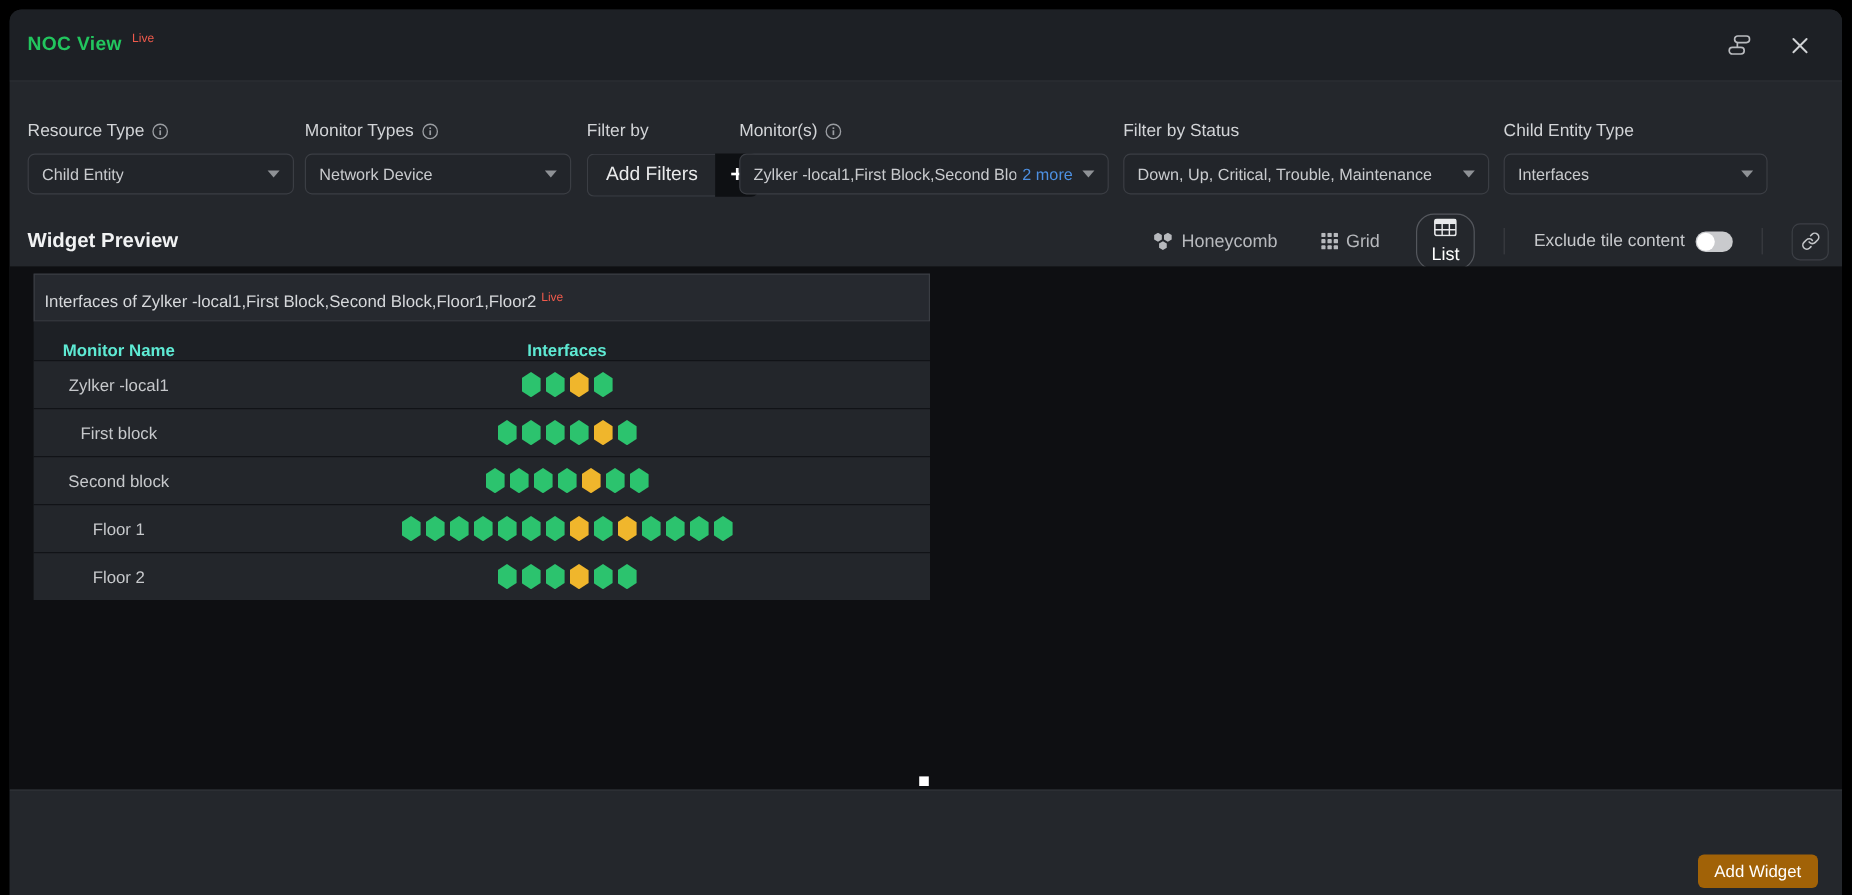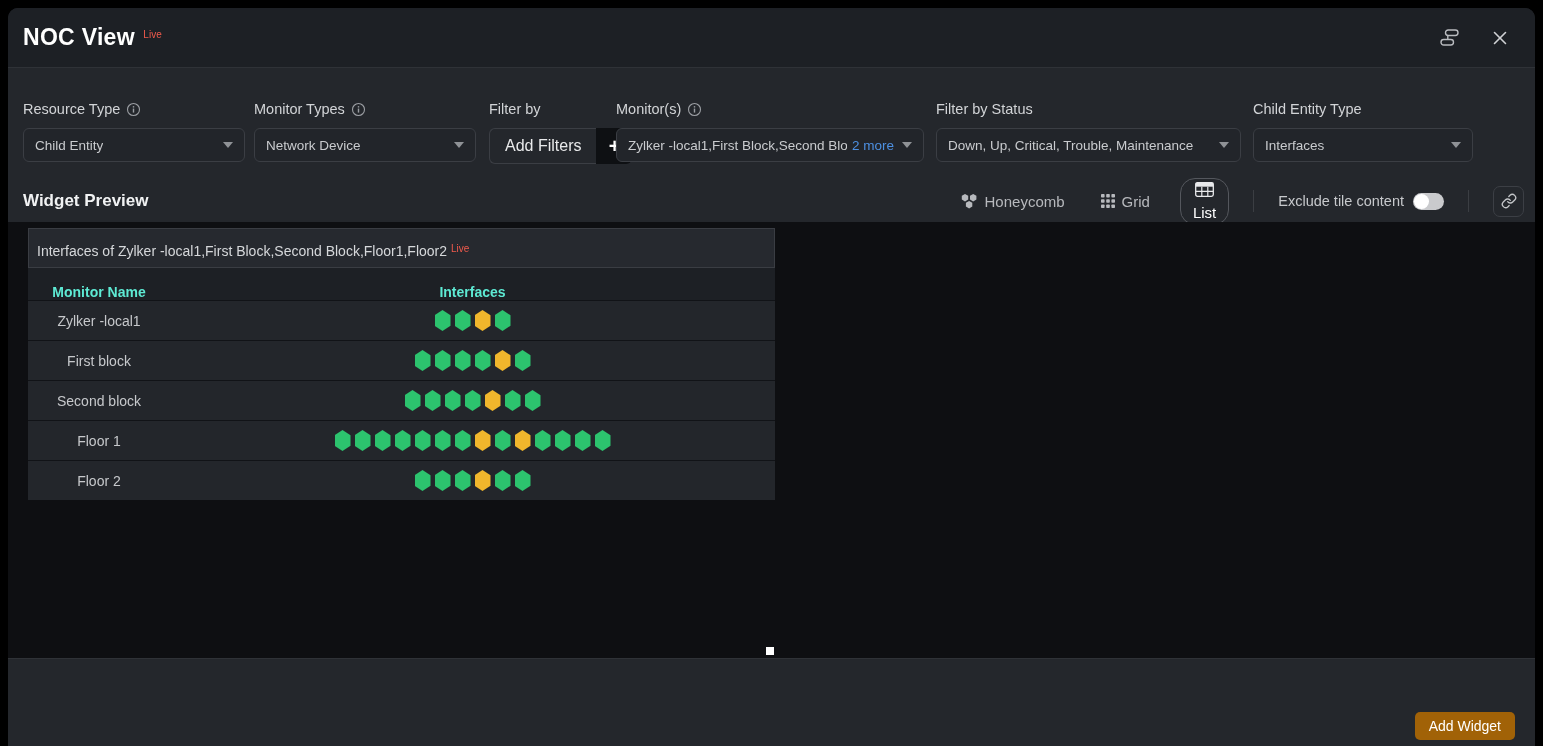--- a/index.html
+++ b/index.html
@@ -5,21 +5,21 @@
   * { box-sizing: border-box; margin: 0; padding: 0; }
   html,body { width:1543px; height:746px; background:#000; overflow:hidden;
     font-family:"Liberation Sans", sans-serif; }
   .modal { position:absolute; left:8px; top:8px; width:1527px; height:738px;
     background:#24272c; border-radius:10px 10px 0 0; overflow:hidden; }
 
   
   .topbar { position:absolute; left:0; top:0; width:100%; height:60px; background:#1d2025;
     border-bottom:1px solid #2f3237; display:flex; align-items:center;
     justify-content:space-between; padding:0 27px 0 15px; }
-  .modal-title { font-size:23px; font-weight:700; color:#ffffff; letter-spacing:.3px; }
+  .modal-title { font-size:16px; font-weight:700; color:#22c55e; letter-spacing:.3px; }
   .live-badge { font-size:10px; margin-left:4px; position:relative; top:-7px; font-weight:400; }
   .topbar-actions { display:flex; align-items:center; gap:33px; }
   .icon-btn { display:inline-flex; align-items:center; justify-content:center; cursor:pointer; }
 
   
   .filters { position:absolute; left:0; top:61px; width:100%; height:111px; }
   .fgroup { position:absolute; top:31px; }
   .flabel { display:flex; align-items:center; gap:6px; font-size:14.5px; color:#d2d4d7; height:18px; }
   .fselect { margin-top:10px; height:34px; display:flex; align-items:center;
     justify-content:space-between; padding:0 11px; border:1px solid #3b3e44; border-radius:6px;

